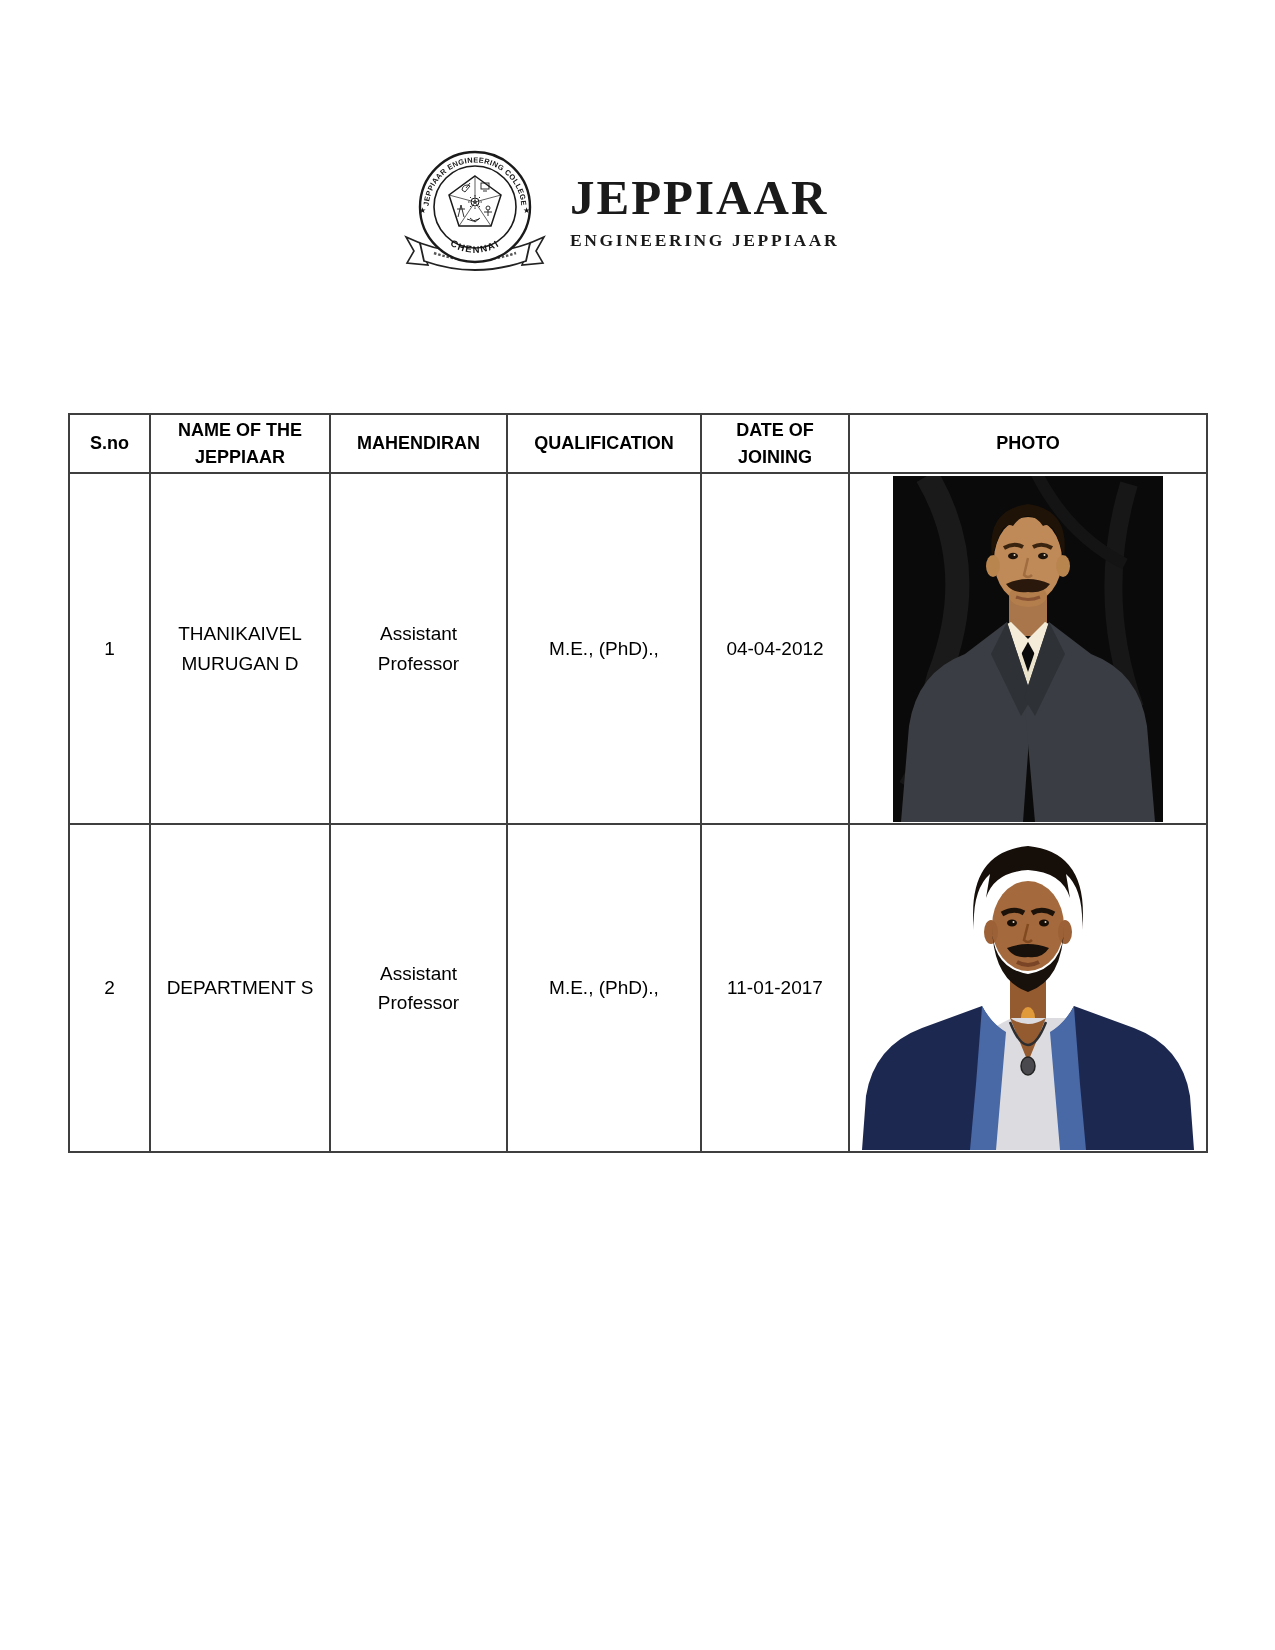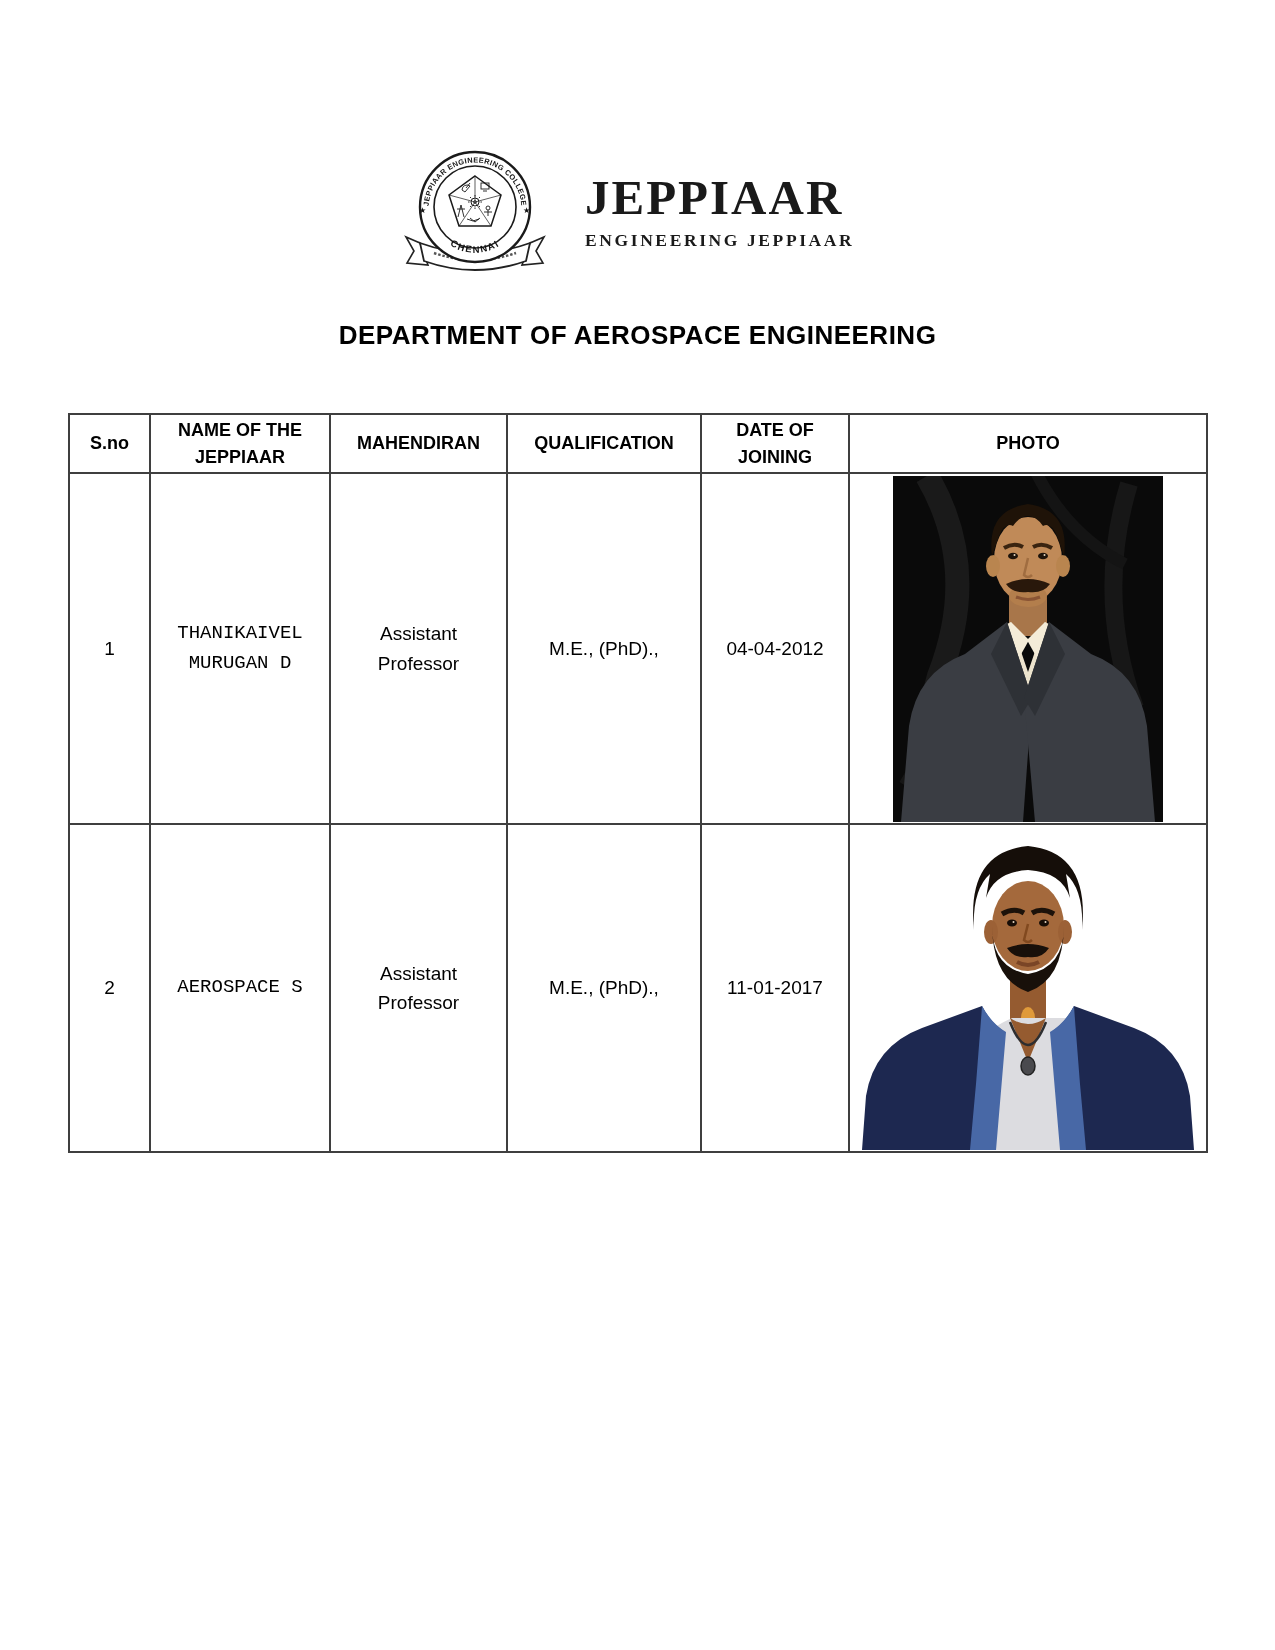--- a/index.html
+++ b/index.html
@@ -25,21 +25,21 @@
     top: 146px;
     display: flex;
     align-items: flex-start;
   }
   .emblem {
     width: 142px;
     height: 140px;
     flex: 0 0 auto;
   }
   .wordmark {
-    margin-left: 39px;
+    margin-left: 24px;
     padding-top: 26px;
   }
   .college-name {
     font-family: "Liberation Serif", "DejaVu Serif", serif;
     font-weight: 700;
     font-size: 49px;
     line-height: 52px;
     letter-spacing: 2px;
     color: #1a1a1a;
   }
@@ -89,21 +89,21 @@
     padding: 0 2px;
     color: #000000;
   }
   table.faculty td {
     font-size: 19px;
     font-weight: 400;
     line-height: 1.55;
     padding: 0 6px;
     color: #000000;
   }
-  td.cell-name { padding: 0 14px; font-family: Liberation Mono, monospace; }
+  td.cell-name { padding: 0 14px; }
   td.cell-designation { padding: 0 18px; margin-left: 21px; }
   tr.row-1 td { height: 349px; }
   tr.row-2 td { height: 326px; }
   td.cell-photo { padding: 0; }
 
   .photo-frame { display: block; }
   .photo-frame svg { display: block; width: 100%; height: 100%; }
   .pf-dark  { width: 270px; height: 346px; margin: 1px auto; background: #0a0a0a; }
   .pf-light { width: 336px; height: 322px; margin: 3px auto 1px; background: #ffffff; }
 </style>
@@ -160,21 +160,20 @@
         <path d="M63 72 L69 74 L75 72 M66 71 L71 75 L76 71" stroke-width="0.9"></path>
       </g>
     </svg>
 
     <div class="wordmark">
       <div class="college-name">JEPPIAAR</div>
       <div class="college-sub">ENGINEERING JEPPIAAR</div>
     </div>
   </div>
 
-  <h1 class="doc-title">DEPARTMENT OF AEROSPACE ENGINEERING</h1>
 
   <table class="faculty">
     <colgroup>
       <col style="width:81px">
         <col style="width:180px">
         <col style="width:177px">
       <col style="width:194px">
         <col style="width:148px">
         <col style="width:358px">
     </colgroup>
@@ -228,21 +227,21 @@
               <circle cx="151.5" cy="79" r="1" fill="#e8d8c2"></circle>
               <path d="M135 82 L131 99 Q135 103 139 99" stroke="#a06d40" stroke-width="2.5" fill="none"></path>
               <path d="M113 108 Q135 98 157 108 Q150 118 135 116 Q120 118 113 108 Z" fill="#29180b"></path>
               <path d="M123 121 Q135 126 147 121" stroke="#8a5434" stroke-width="3" fill="none"></path>
             </svg>
           </div>
         </td>
       </tr>
       <tr class="row-2">
         <td class="cell-sno">2</td>
-        <td class="cell-name">AEROSPACE S</td>
+        <td class="cell-name">DEPARTMENT S</td>
         <td class="cell-designation">Assistant Professor</td>
         <td class="cell-qualification">M.E., (PhD).,</td>
         <td class="cell-date">11-01-2017</td>
         <td class="cell-photo">
           <div class="photo-frame pf-light" role="img" aria-label="Portrait of faculty member with beard wearing navy blazer with blue lapels against white background">
             <svg viewBox="0 0 336 322" preserveAspectRatio="xMidYMax slice">
               <rect width="336" height="322" fill="#ffffff"></rect>
 
               <path d="M150 146 L150 194 Q168 204 186 194 L186 146 Q178 162 168 162 Q158 162 150 146 Z" fill="#95losing"></path>
               <path d="M150 146 L150 194 Q168 204 186 194 L186 146 Q178 162 168 162 Q158 162 150 146 Z" fill="#955b30"></path>

